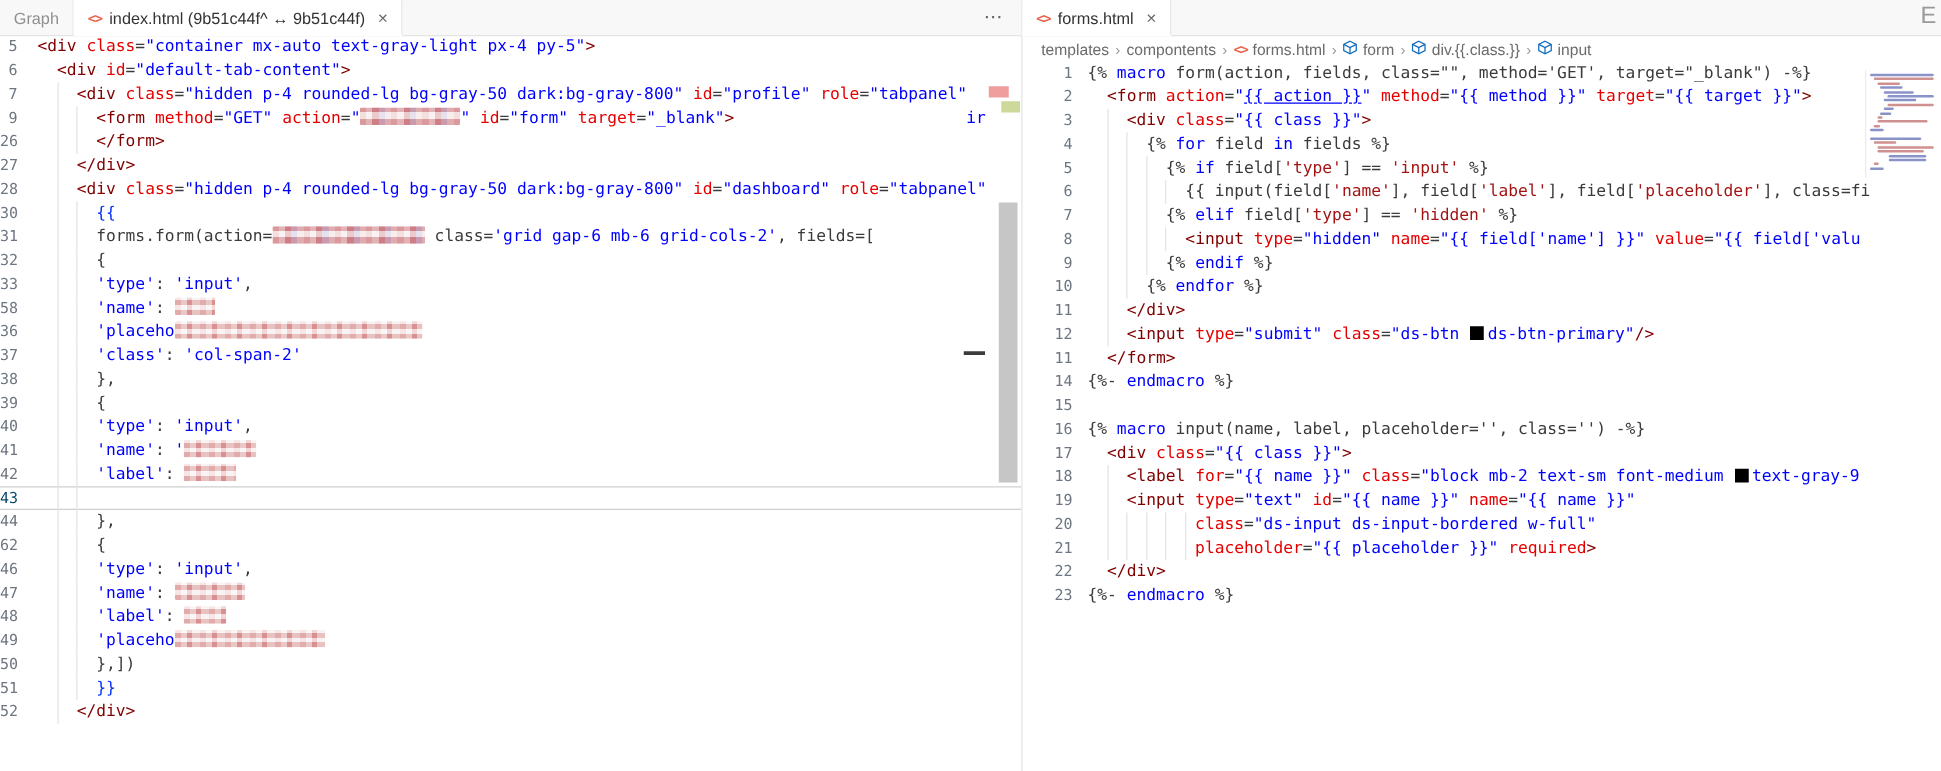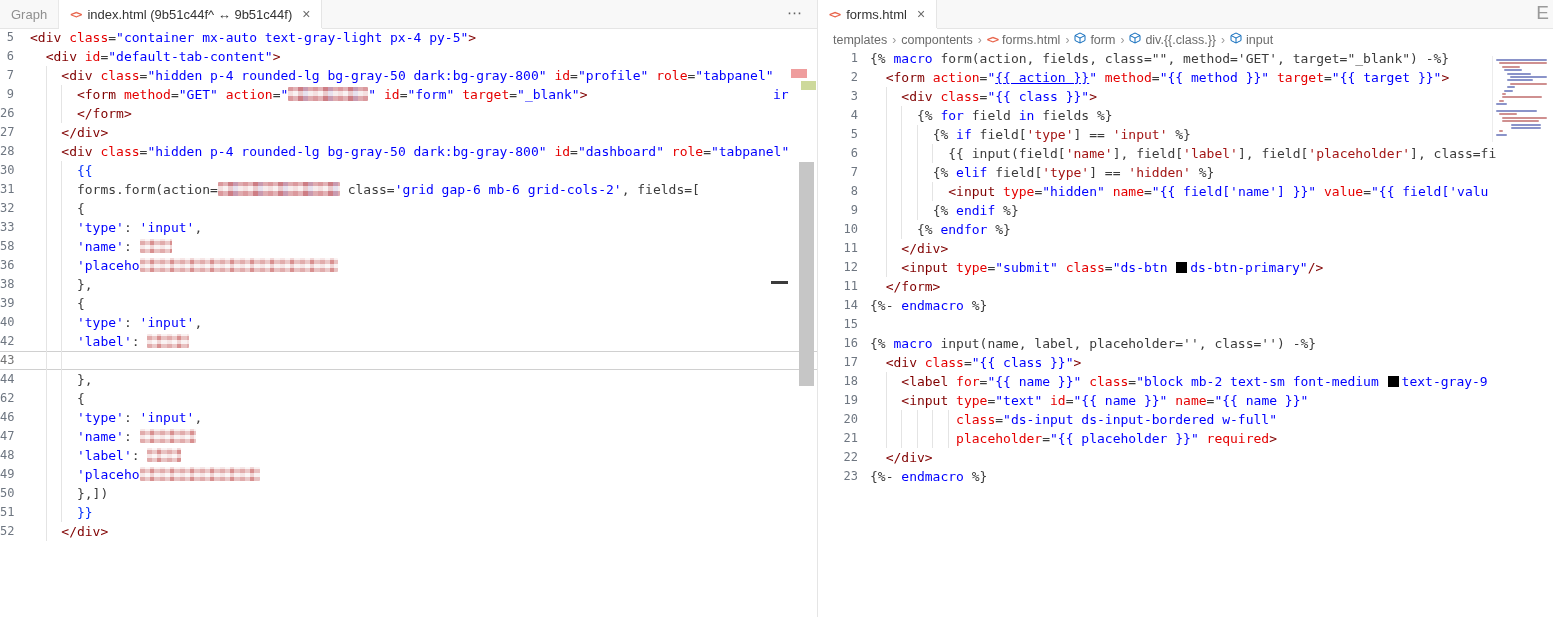--- a/index.html
+++ b/index.html
@@ -26,21 +26,21 @@
   .bc-item{display:flex;align-items:center;gap:4px;}
   .bc-sep{color:#9a9a9a;font-size:12px;}
   .cube{display:inline-block;}
   
   .code{position:absolute;left:0;right:0;bottom:0;overflow:hidden;
         font-family:"DejaVu Sans Mono",monospace;font-size:13px;line-height:19px;}
   .pane-l .code{top:28px;}
   .pane-r .code{top:49px;}
   .row{position:relative;height:19px;white-space:pre;}
   .row.cur{box-shadow:inset 0 1px 0 #d0d0d0,inset 0 -1px 0 #d0d0d0;}
-  .row.cur .ln{color:#737373;}
+  .row.cur .ln{color:#0c4a6e;}
   .ln{position:absolute;top:0;text-align:right;color:#6e7681;font-size:12px;}
   .pane-l .ln{left:0;width:14px;}
   .pane-r .ln{left:18px;width:22px;}
   .ct{position:absolute;top:0;}
   .pane-l .ct{left:30px;}
   .pane-r .ct{left:52px;}
   .guide{position:absolute;top:0;bottom:0;width:1px;background:#e4e4e4;}
   .tk-k{color:#3b3b3b;} .tk-t{color:#800000;} .tk-a{color:#e50000;}
   .tk-s{color:#0000ff;} .tk-j{color:#a31515;} .tk-w{color:#0000ff;} .tk-b{color:#0431fa;}
   .u{text-decoration:underline;}
@@ -85,23 +85,25 @@
         <div class="row"><span class="ln">9</span><div class="guide" style="left: 45.6px;"></div><div class="guide" style="left: 61.2px;"></div><span class="ct">      <span class="tk-t">&lt;form </span><span class="tk-a">method</span><span class="tk-k">=</span><span class="tk-s">"GET"</span><span class="tk-k"> </span><span class="tk-a">action</span><span class="tk-k">=</span><span class="tk-s">"</span><span class="rd a" style="width: 80px;"></span><span class="tk-s">"</span><span class="tk-k"> </span><span class="tk-a">id</span><span class="tk-k">=</span><span class="tk-s">"form"</span><span class="tk-k"> </span><span class="tk-a">target</span><span class="tk-k">=</span><span class="tk-s">"_blank"</span><span class="tk-t">&gt;</span></span><span class="tail">ir</span></div>
         <div class="row"><span class="ln">26</span><div class="guide" style="left: 45.6px;"></div><div class="guide" style="left: 61.2px;"></div><span class="ct">      <span class="tk-t">&lt;/form&gt;</span></span></div>
         <div class="row"><span class="ln">27</span><div class="guide" style="left: 45.6px;"></div><span class="ct">    <span class="tk-t">&lt;/div&gt;</span></span></div>
         <div class="row"><span class="ln">28</span><div class="guide" style="left: 45.6px;"></div><span class="ct">    <span class="tk-t">&lt;div </span><span class="tk-a">class</span><span class="tk-k">=</span><span class="tk-s">"hidden p-4 rounded-lg bg-gray-50 dark:bg-gray-800"</span><span class="tk-k"> </span><span class="tk-a">id</span><span class="tk-k">=</span><span class="tk-s">"dashboard"</span><span class="tk-k"> </span><span class="tk-a">role</span><span class="tk-k">=</span><span class="tk-s">"tabpanel"</span></span></div>
         <div class="row"><span class="ln">30</span><div class="guide" style="left: 45.6px;"></div><div class="guide" style="left: 61.2px;"></div><span class="ct">      <span class="tk-b">{{</span></span></div>
         <div class="row"><span class="ln">31</span><div class="guide" style="left: 45.6px;"></div><div class="guide" style="left: 61.2px;"></div><span class="ct">      <span class="tk-k">forms.form(action=</span><span class="rd a" style="width: 122px;"></span><span class="tk-k"> class=</span><span class="tk-s">'grid gap-6 mb-6 grid-cols-2'</span><span class="tk-k">, fields=[</span></span></div>
         <div class="row"><span class="ln">32</span><div class="guide" style="left: 45.6px;"></div><div class="guide" style="left: 61.2px;"></div><span class="ct">      <span class="tk-k">{</span></span></div>
         <div class="row"><span class="ln">33</span><div class="guide" style="left: 45.6px;"></div><div class="guide" style="left: 61.2px;"></div><span class="ct">      <span class="tk-s">'type'</span><span class="tk-k">: </span><span class="tk-s">'input'</span><span class="tk-k">,</span></span></div>
         <div class="row"><span class="ln">58</span><div class="guide" style="left: 45.6px;"></div><div class="guide" style="left: 61.2px;"></div><span class="ct">      <span class="tk-s">'name'</span><span class="tk-k">: </span><span class="rd b" style="width: 32px;"></span></span></div>
         <div class="row"><span class="ln">36</span><div class="guide" style="left: 45.6px;"></div><div class="guide" style="left: 61.2px;"></div><span class="ct">      <span class="tk-s">'placeho</span><span class="rd b" style="width: 198px;"></span></span></div>
+        <div class="row"><span class="ln">37</span><div class="guide" style="left: 45.6px;"></div><div class="guide" style="left: 61.2px;"></div><span class="ct">      <span class="tk-s">'class'</span><span class="tk-k">: </span><span class="tk-s">'col-span-2'</span></span></div>
         <div class="row"><span class="ln">38</span><div class="guide" style="left: 45.6px;"></div><div class="guide" style="left: 61.2px;"></div><span class="ct">      <span class="tk-k">},</span></span></div>
         <div class="row"><span class="ln">39</span><div class="guide" style="left: 45.6px;"></div><div class="guide" style="left: 61.2px;"></div><span class="ct">      <span class="tk-k">{</span></span></div>
         <div class="row"><span class="ln">40</span><div class="guide" style="left: 45.6px;"></div><div class="guide" style="left: 61.2px;"></div><span class="ct">      <span class="tk-s">'type'</span><span class="tk-k">: </span><span class="tk-s">'input'</span><span class="tk-k">,</span></span></div>
+        <div class="row"><span class="ln">41</span><div class="guide" style="left: 45.6px;"></div><div class="guide" style="left: 61.2px;"></div><span class="ct">      <span class="tk-s">'name'</span><span class="tk-k">: </span><span class="tk-s">'</span><span class="rd b" style="width: 58px;"></span></span></div>
         <div class="row"><span class="ln">42</span><div class="guide" style="left: 45.6px;"></div><div class="guide" style="left: 61.2px;"></div><span class="ct">      <span class="tk-s">'label'</span><span class="tk-k">: </span><span class="rd b" style="width: 42px;"></span></span></div>
         <div class="row cur"><span class="ln">43</span><div class="guide" style="left: 45.6px;"></div><div class="guide" style="left: 61.2px;"></div></div>
         <div class="row"><span class="ln">44</span><div class="guide" style="left: 45.6px;"></div><div class="guide" style="left: 61.2px;"></div><span class="ct">      <span class="tk-k">},</span></span></div>
         <div class="row"><span class="ln">62</span><div class="guide" style="left: 45.6px;"></div><div class="guide" style="left: 61.2px;"></div><span class="ct">      <span class="tk-k">{</span></span></div>
         <div class="row"><span class="ln">46</span><div class="guide" style="left: 45.6px;"></div><div class="guide" style="left: 61.2px;"></div><span class="ct">      <span class="tk-s">'type'</span><span class="tk-k">: </span><span class="tk-s">'input'</span><span class="tk-k">,</span></span></div>
         <div class="row"><span class="ln">47</span><div class="guide" style="left: 45.6px;"></div><div class="guide" style="left: 61.2px;"></div><span class="ct">      <span class="tk-s">'name'</span><span class="tk-k">: </span><span class="rd b" style="width: 56px;"></span></span></div>
         <div class="row"><span class="ln">48</span><div class="guide" style="left: 45.6px;"></div><div class="guide" style="left: 61.2px;"></div><span class="ct">      <span class="tk-s">'label'</span><span class="tk-k">: </span><span class="rd b" style="width: 34px;"></span></span></div>
         <div class="row"><span class="ln">49</span><div class="guide" style="left: 45.6px;"></div><div class="guide" style="left: 61.2px;"></div><span class="ct">      <span class="tk-s">'placeho</span><span class="rd b" style="width: 120px;"></span></span></div>
         <div class="row"><span class="ln">50</span><div class="guide" style="left: 45.6px;"></div><div class="guide" style="left: 61.2px;"></div><span class="ct">      <span class="tk-k">},])</span></span></div>
         <div class="row"><span class="ln">51</span><div class="guide" style="left: 45.6px;"></div><div class="guide" style="left: 61.2px;"></div><span class="ct">      <span class="tk-b">}}</span></span></div>

